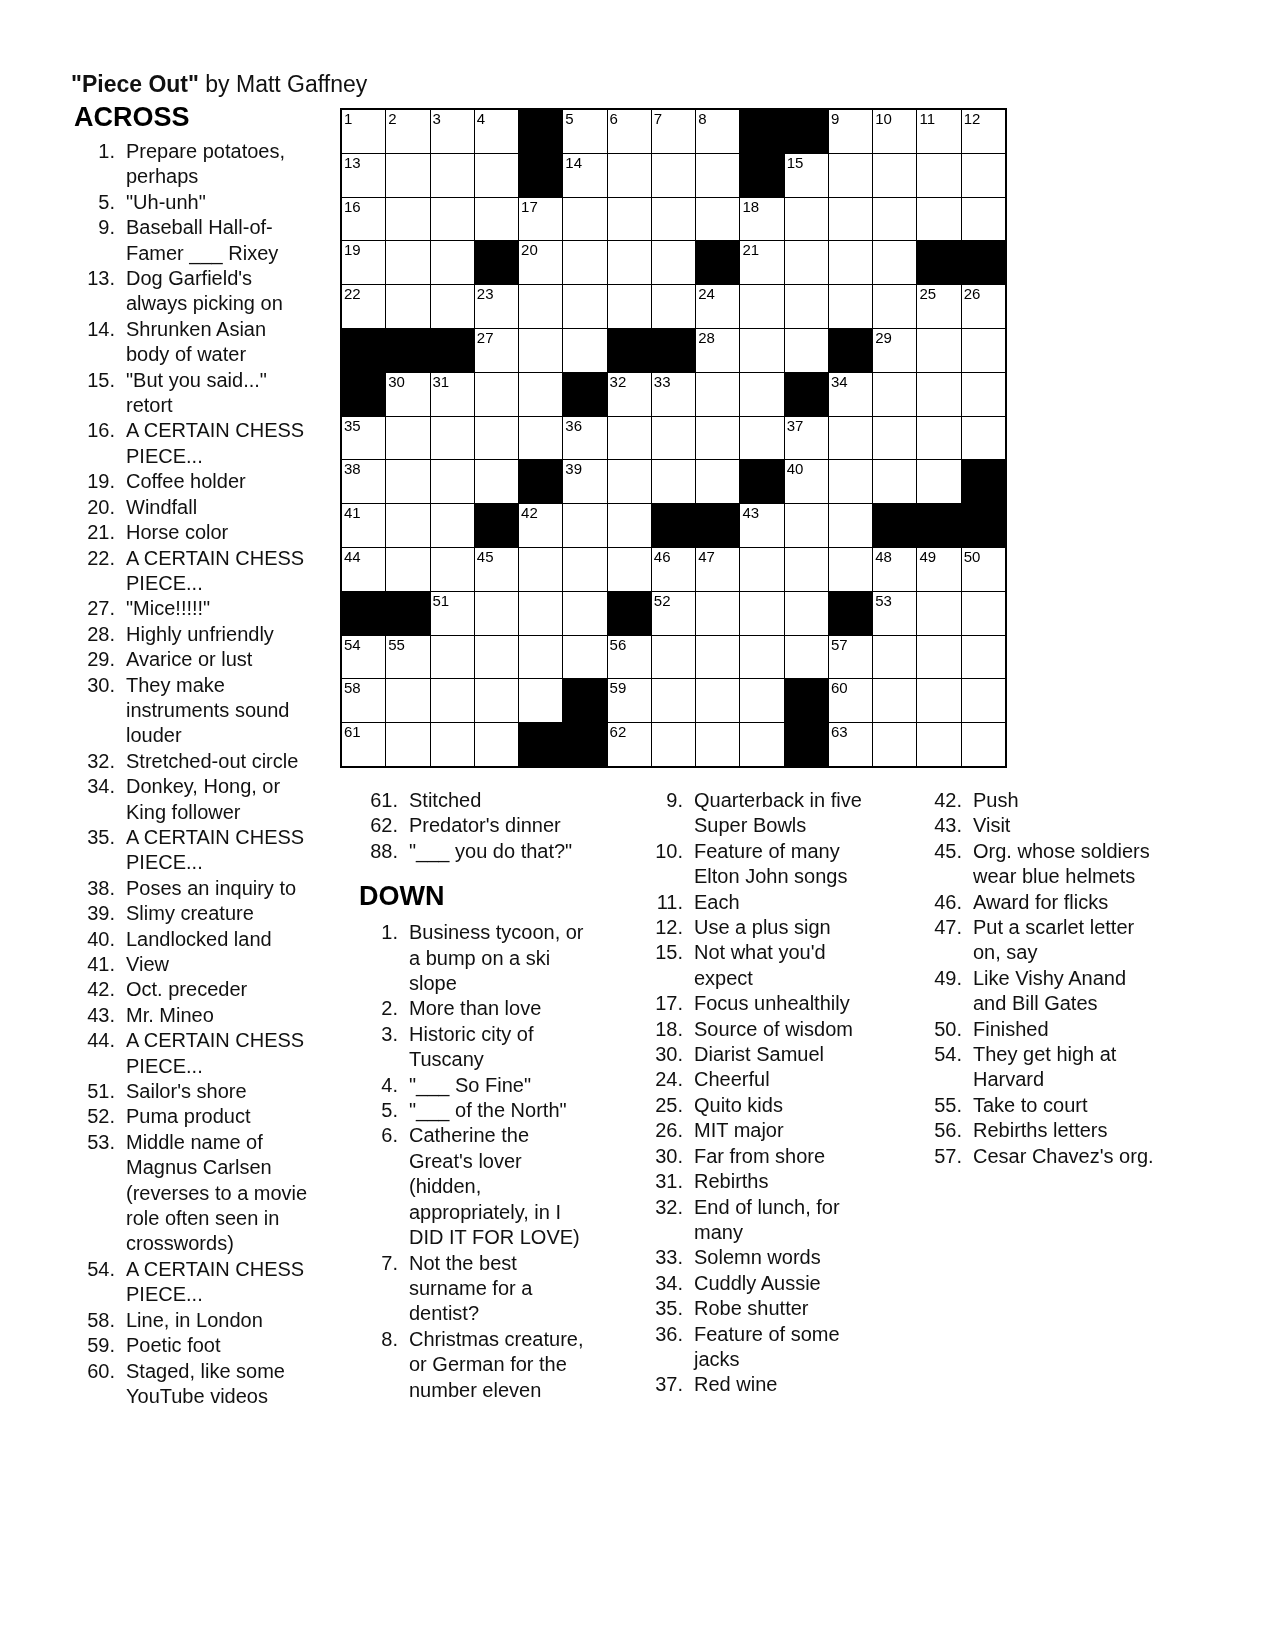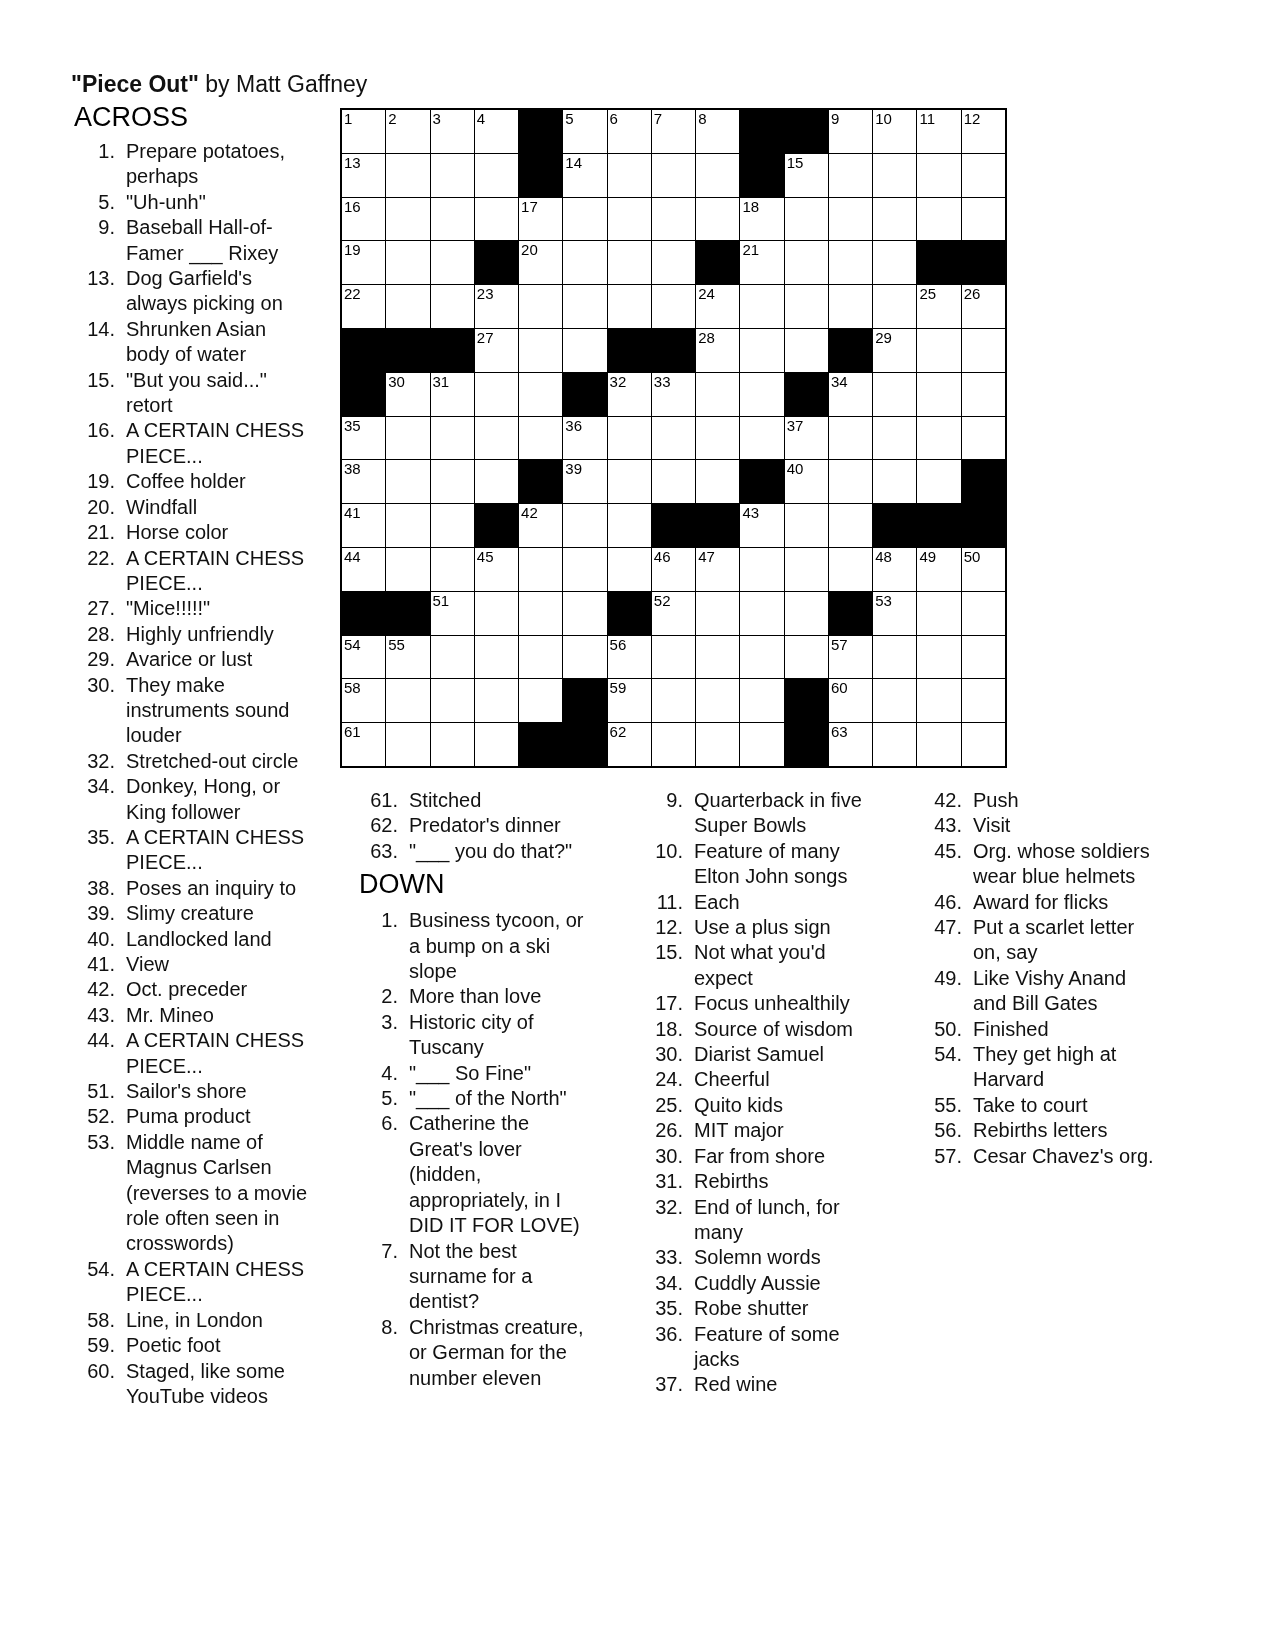--- a/index.html
+++ b/index.html
@@ -2,29 +2,29 @@
 <html><head>
 <meta charset="utf-8">
 <style>
   html,body{margin:0;padding:0;}
   body{
     width:1275px;height:1650px;background:#ffffff;position:relative;
     font-family:"Liberation Sans",sans-serif;color:#111;overflow:hidden;
   }
   .title{position:absolute;left:71px;top:70px;font-size:23px;line-height:28px;white-space:nowrap;}
   .title-main{font-weight:bold;}
-  h2.hdr{font-size:27px;line-height:29px;font-weight:normal;margin:0;color:#000;}
+  h2.hdr{font-size:27px;line-height:29px;font-weight:bold;margin:0;color:#000;}
   .col{position:absolute;}
   .col-across{left:70px;top:103px;width:268px;}
   .col-across h2.hdr{margin-left:4px;margin-bottom:7px;}
   .clue{display:flex;align-items:flex-start;font-size:20px;line-height:25.4px;}
   .cnum{flex:0 0 45px;width:45px;text-align:right;}
   .ctext{margin-left:11px;flex:1;white-space:pre-line;}
   .col-b1{left:353px;top:788px;width:252px;}
-  .col-b1 h2.hdr{margin:6px 0 9px 6px;}
+  .col-b1 h2.hdr{margin:18px 0 9px 6px;}
   .col-b2{left:638px;top:788px;width:248px;}
   .col-b3{left:917px;top:788px;width:272px;}
   .grid{
     position:absolute;left:340px;top:108px;width:667px;height:660px;
     display:grid;grid-template-columns:repeat(15,1fr);grid-template-rows:repeat(15,1fr);
     gap:1px;background:#000;padding:2px;box-sizing:border-box;
   }
   .cell{background:#fff;position:relative;}
   .cell.black{background:#000;}
   .cell .num{position:absolute;top:0;left:2px;font-size:15px;line-height:17px;color:#000;}
@@ -547,21 +547,21 @@
   <div>
       <div class="clue">
         <span class="cnum">61.</span>
         <span class="ctext">Stitched</span>
       </div>
       <div class="clue">
         <span class="cnum">62.</span>
         <span class="ctext">Predator's dinner</span>
       </div>
       <div class="clue">
-        <span class="cnum">63.</span>
+        <span class="cnum">88.</span>
         <span class="ctext">"___ you do that?"</span>
       </div>
     </div>
   <h2 class="hdr">DOWN</h2>
   <div>
       <div class="clue">
         <span class="cnum">1.</span>
         <span class="ctext">Business tycoon, or
 a bump on a ski
 slope</span>

